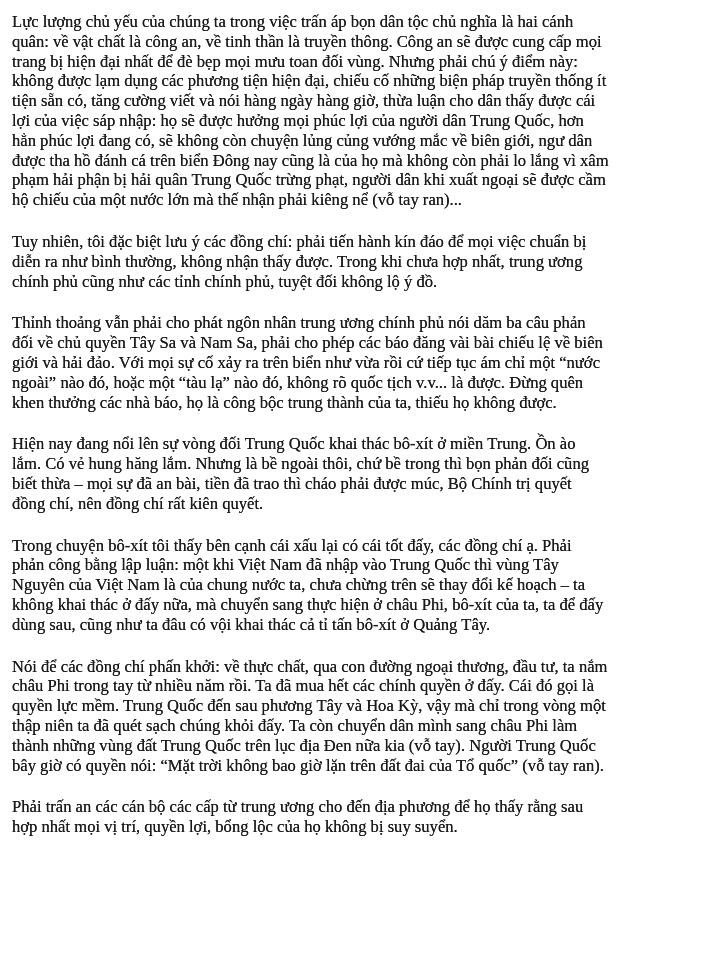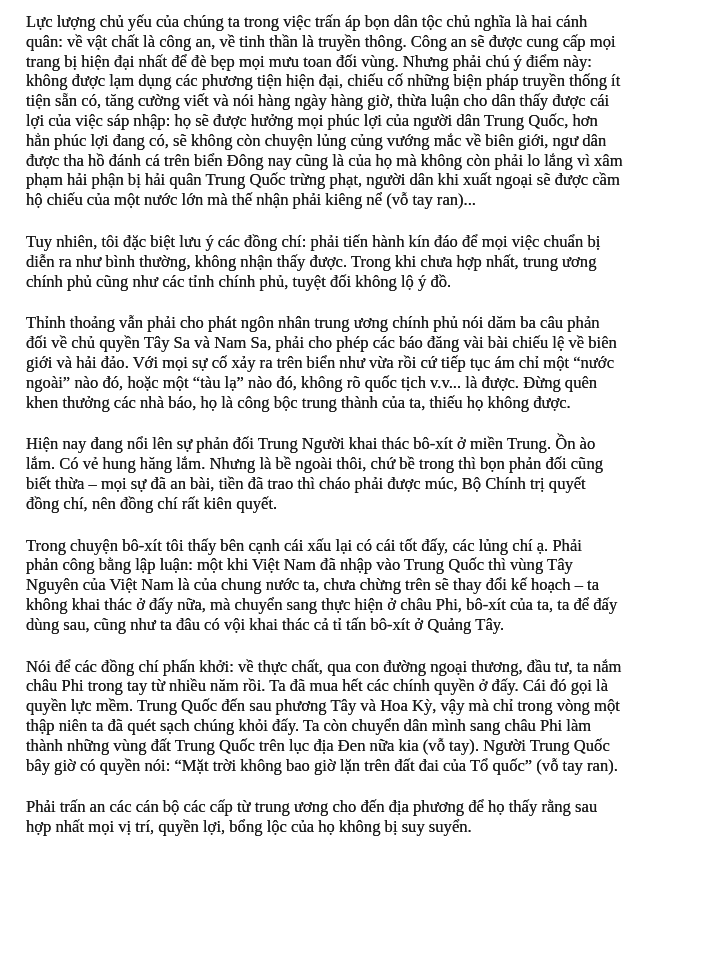--- a/index.html
+++ b/index.html
@@ -9,21 +9,21 @@
   }
   body {
     width: 701px;
     height: 973px;
     overflow: hidden;
   }
   .page {
     box-sizing: border-box;
     width: 701px;
     height: 973px;
-    padding: 12px 4px 0 26px;
+    padding: 12px 4px 0 12px;
     background: #ffffff;
     font-family: "Liberation Serif", "DejaVu Serif", serif;
     font-size: 16.6px;
     line-height: 19.8px;
     color: #1a1a1a;
     
     text-shadow: 0 0 0.45px rgba(10,10,10,0.85);
   }
   .para {
     margin: 0 0 22px 0;
@@ -57,27 +57,27 @@
         <span class="line">chính phủ cũng như các tỉnh chính phủ, tuyệt đối không lộ ý đồ.</span>
       </p>
       <p class="para">
         <span class="line">Thỉnh thoảng vẫn phải cho phát ngôn nhân trung ương chính phủ nói dăm ba câu phản</span>
         <span class="line">đối về chủ quyền Tây Sa và Nam Sa, phải cho phép các báo đăng vài bài chiếu lệ về biên</span>
         <span class="line">giới và hải đảo. Với mọi sự cố xảy ra trên biển như vừa rồi cứ tiếp tục ám chỉ một “nước</span>
         <span class="line">ngoài” nào đó, hoặc một “tàu lạ” nào đó, không rõ quốc tịch v.v... là được. Đừng quên</span>
         <span class="line">khen thưởng các nhà báo, họ là công bộc trung thành của ta, thiếu họ không được.</span>
       </p>
       <p class="para">
-        <span class="line">Hiện nay đang nổi lên sự phản đối Trung Người khai thác bô-xít ở miền Trung. Ồn ào</span>
+        <span class="line">Hiện nay đang nổi lên sự vòng đối Trung Quốc khai thác bô-xít ở miền Trung. Ồn ào</span>
         <span class="line">lắm. Có vẻ hung hăng lắm. Nhưng là bề ngoài thôi, chứ bề trong thì bọn phản đối cũng</span>
         <span class="line">biết thừa – mọi sự đã an bài, tiền đã trao thì cháo phải được múc, Bộ Chính trị quyết</span>
         <span class="line">đồng chí, nên đồng chí rất kiên quyết.</span>
       </p>
       <p class="para">
-        <span class="line">Trong chuyện bô-xít tôi thấy bên cạnh cái xấu lại có cái tốt đấy, các lủng chí ạ. Phải</span>
+        <span class="line">Trong chuyện bô-xít tôi thấy bên cạnh cái xấu lại có cái tốt đấy, các đồng chí ạ. Phải</span>
         <span class="line">phản công bằng lập luận: một khi Việt Nam đã nhập vào Trung Quốc thì vùng Tây</span>
         <span class="line">Nguyên của Việt Nam là của chung nước ta, chưa chừng trên sẽ thay đổi kế hoạch – ta</span>
         <span class="line">không khai thác ở đấy nữa, mà chuyển sang thực hiện ở châu Phi, bô-xít của ta, ta để đấy</span>
         <span class="line">dùng sau, cũng như ta đâu có vội khai thác cả tỉ tấn bô-xít ở Quảng Tây.</span>
       </p>
       <p class="para">
         <span class="line">Nói để các đồng chí phấn khởi: về thực chất, qua con đường ngoại thương, đầu tư, ta nắm</span>
         <span class="line">châu Phi trong tay từ nhiều năm rồi. Ta đã mua hết các chính quyền ở đấy. Cái đó gọi là</span>
         <span class="line">quyền lực mềm. Trung Quốc đến sau phương Tây và Hoa Kỳ, vậy mà chỉ trong vòng một</span>
         <span class="line">thập niên ta đã quét sạch chúng khỏi đấy. Ta còn chuyển dân mình sang châu Phi làm</span>

